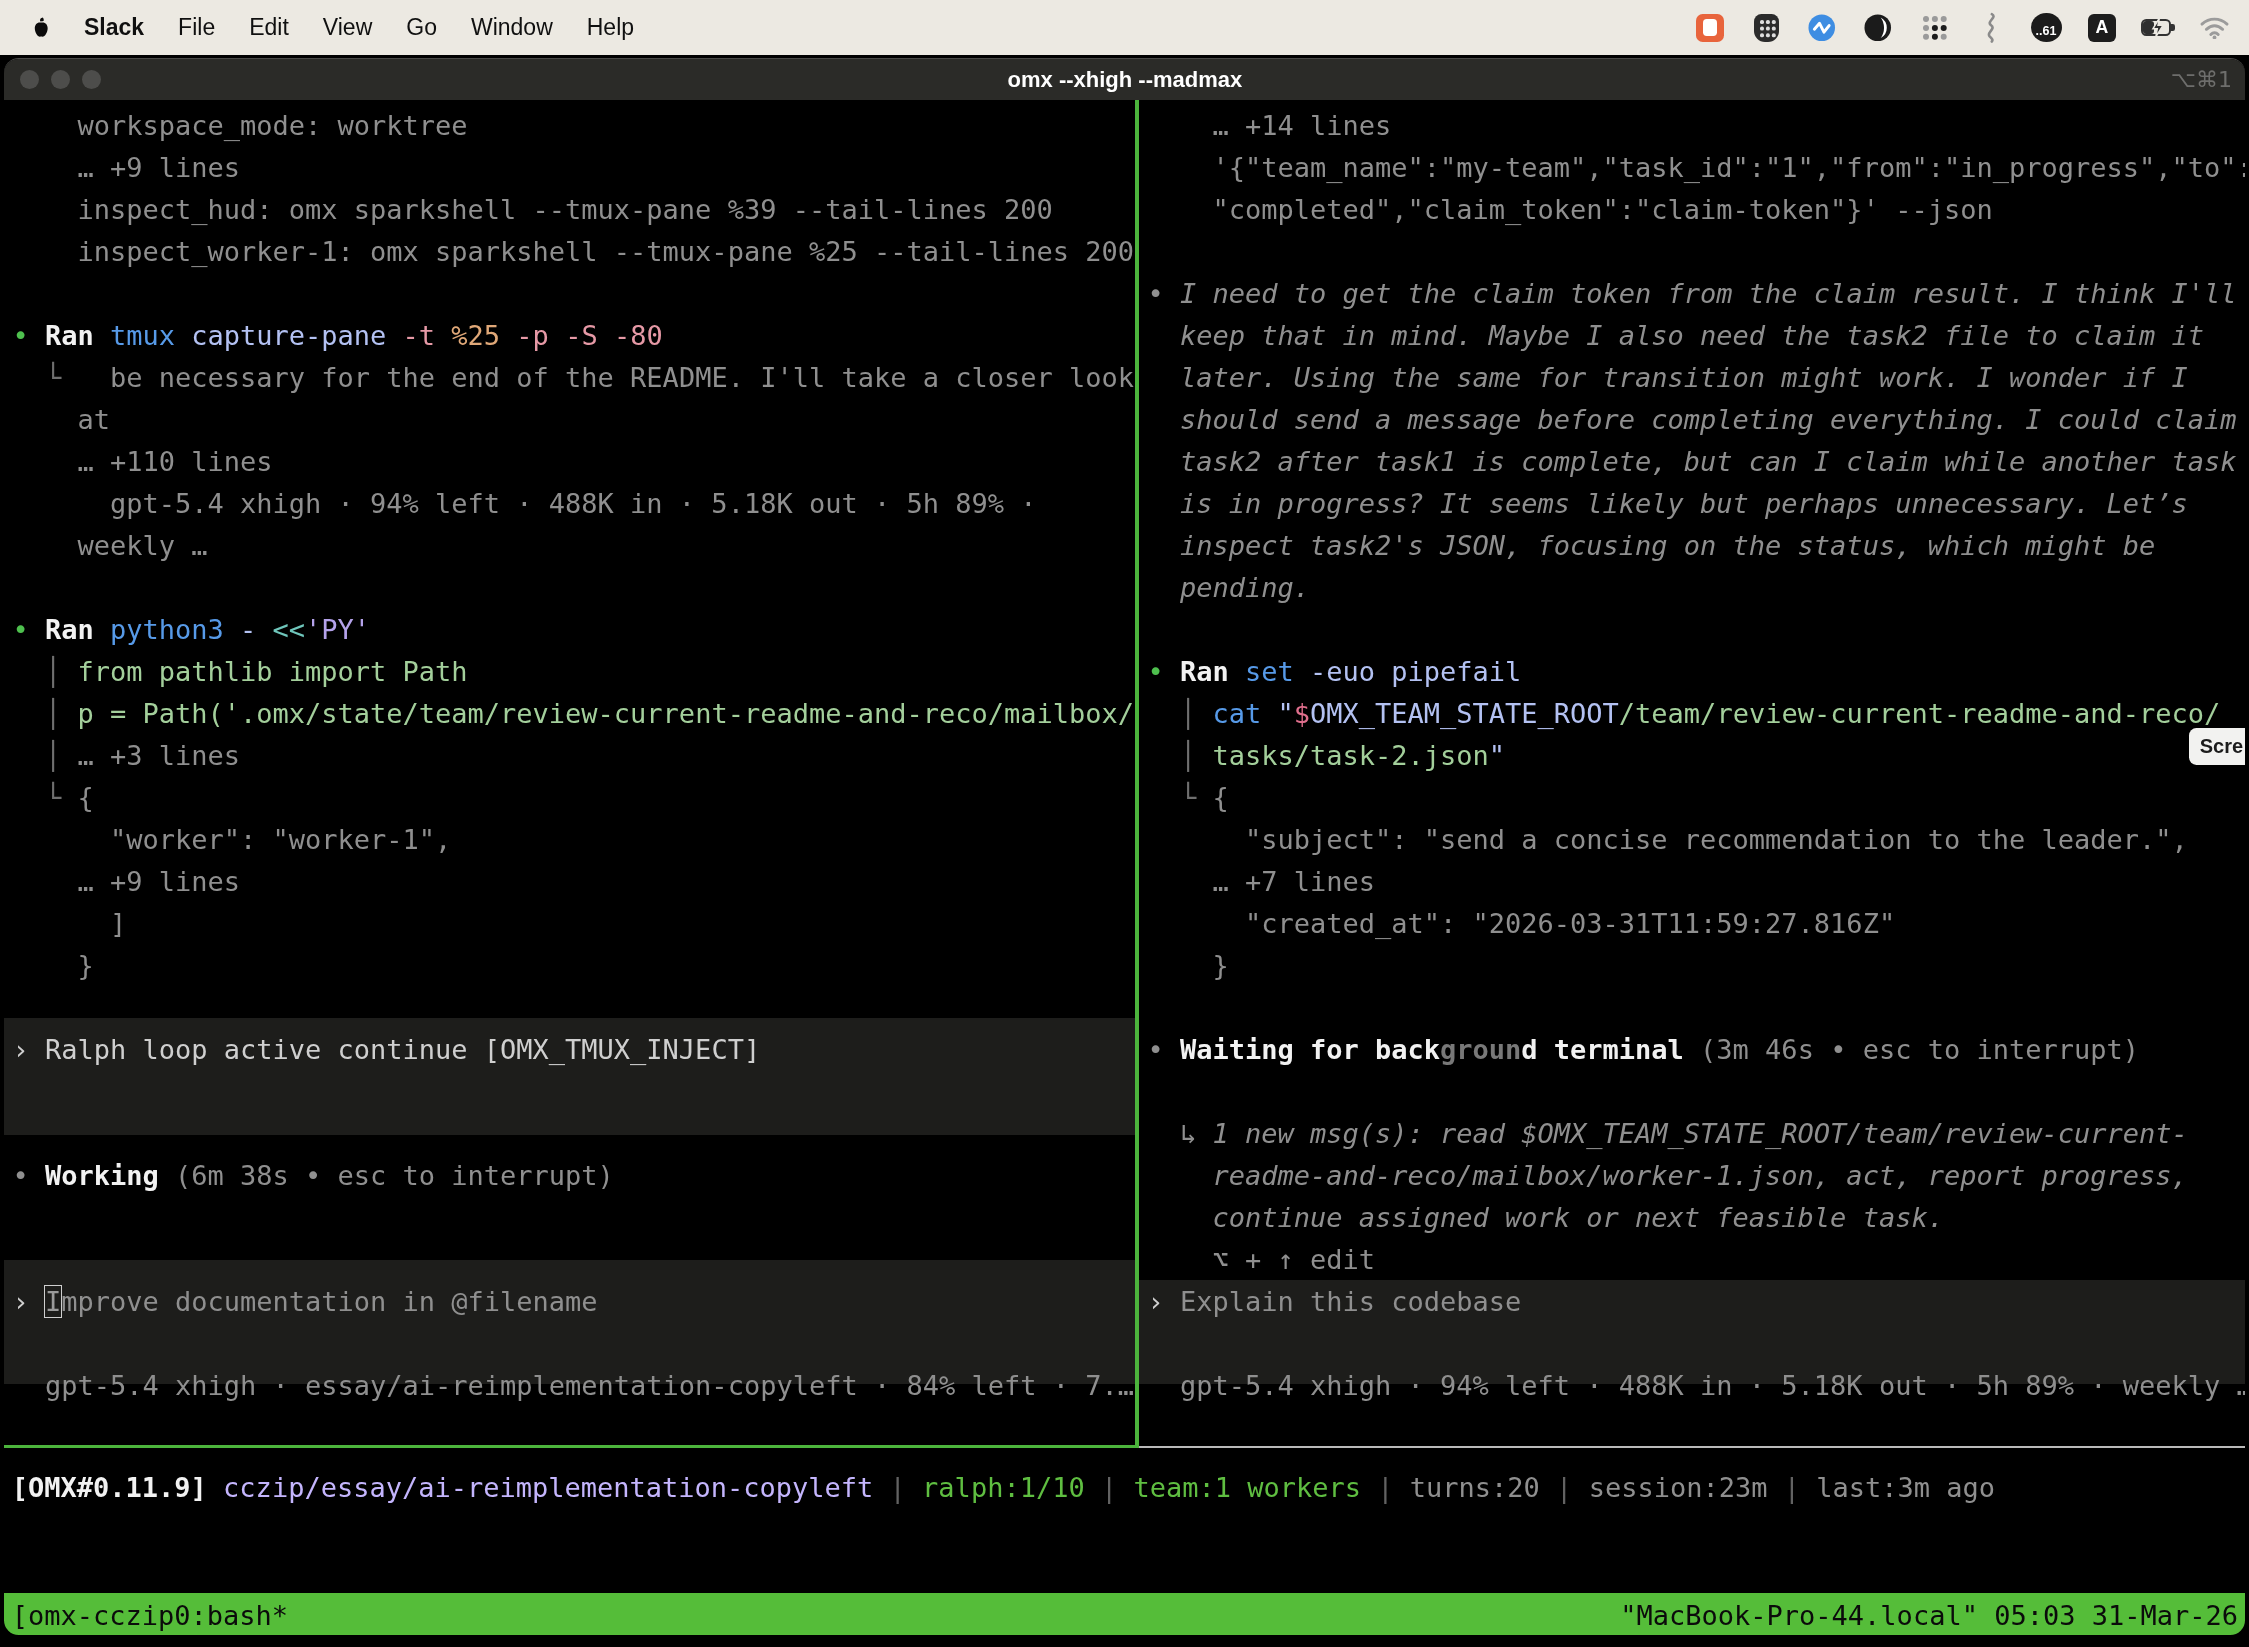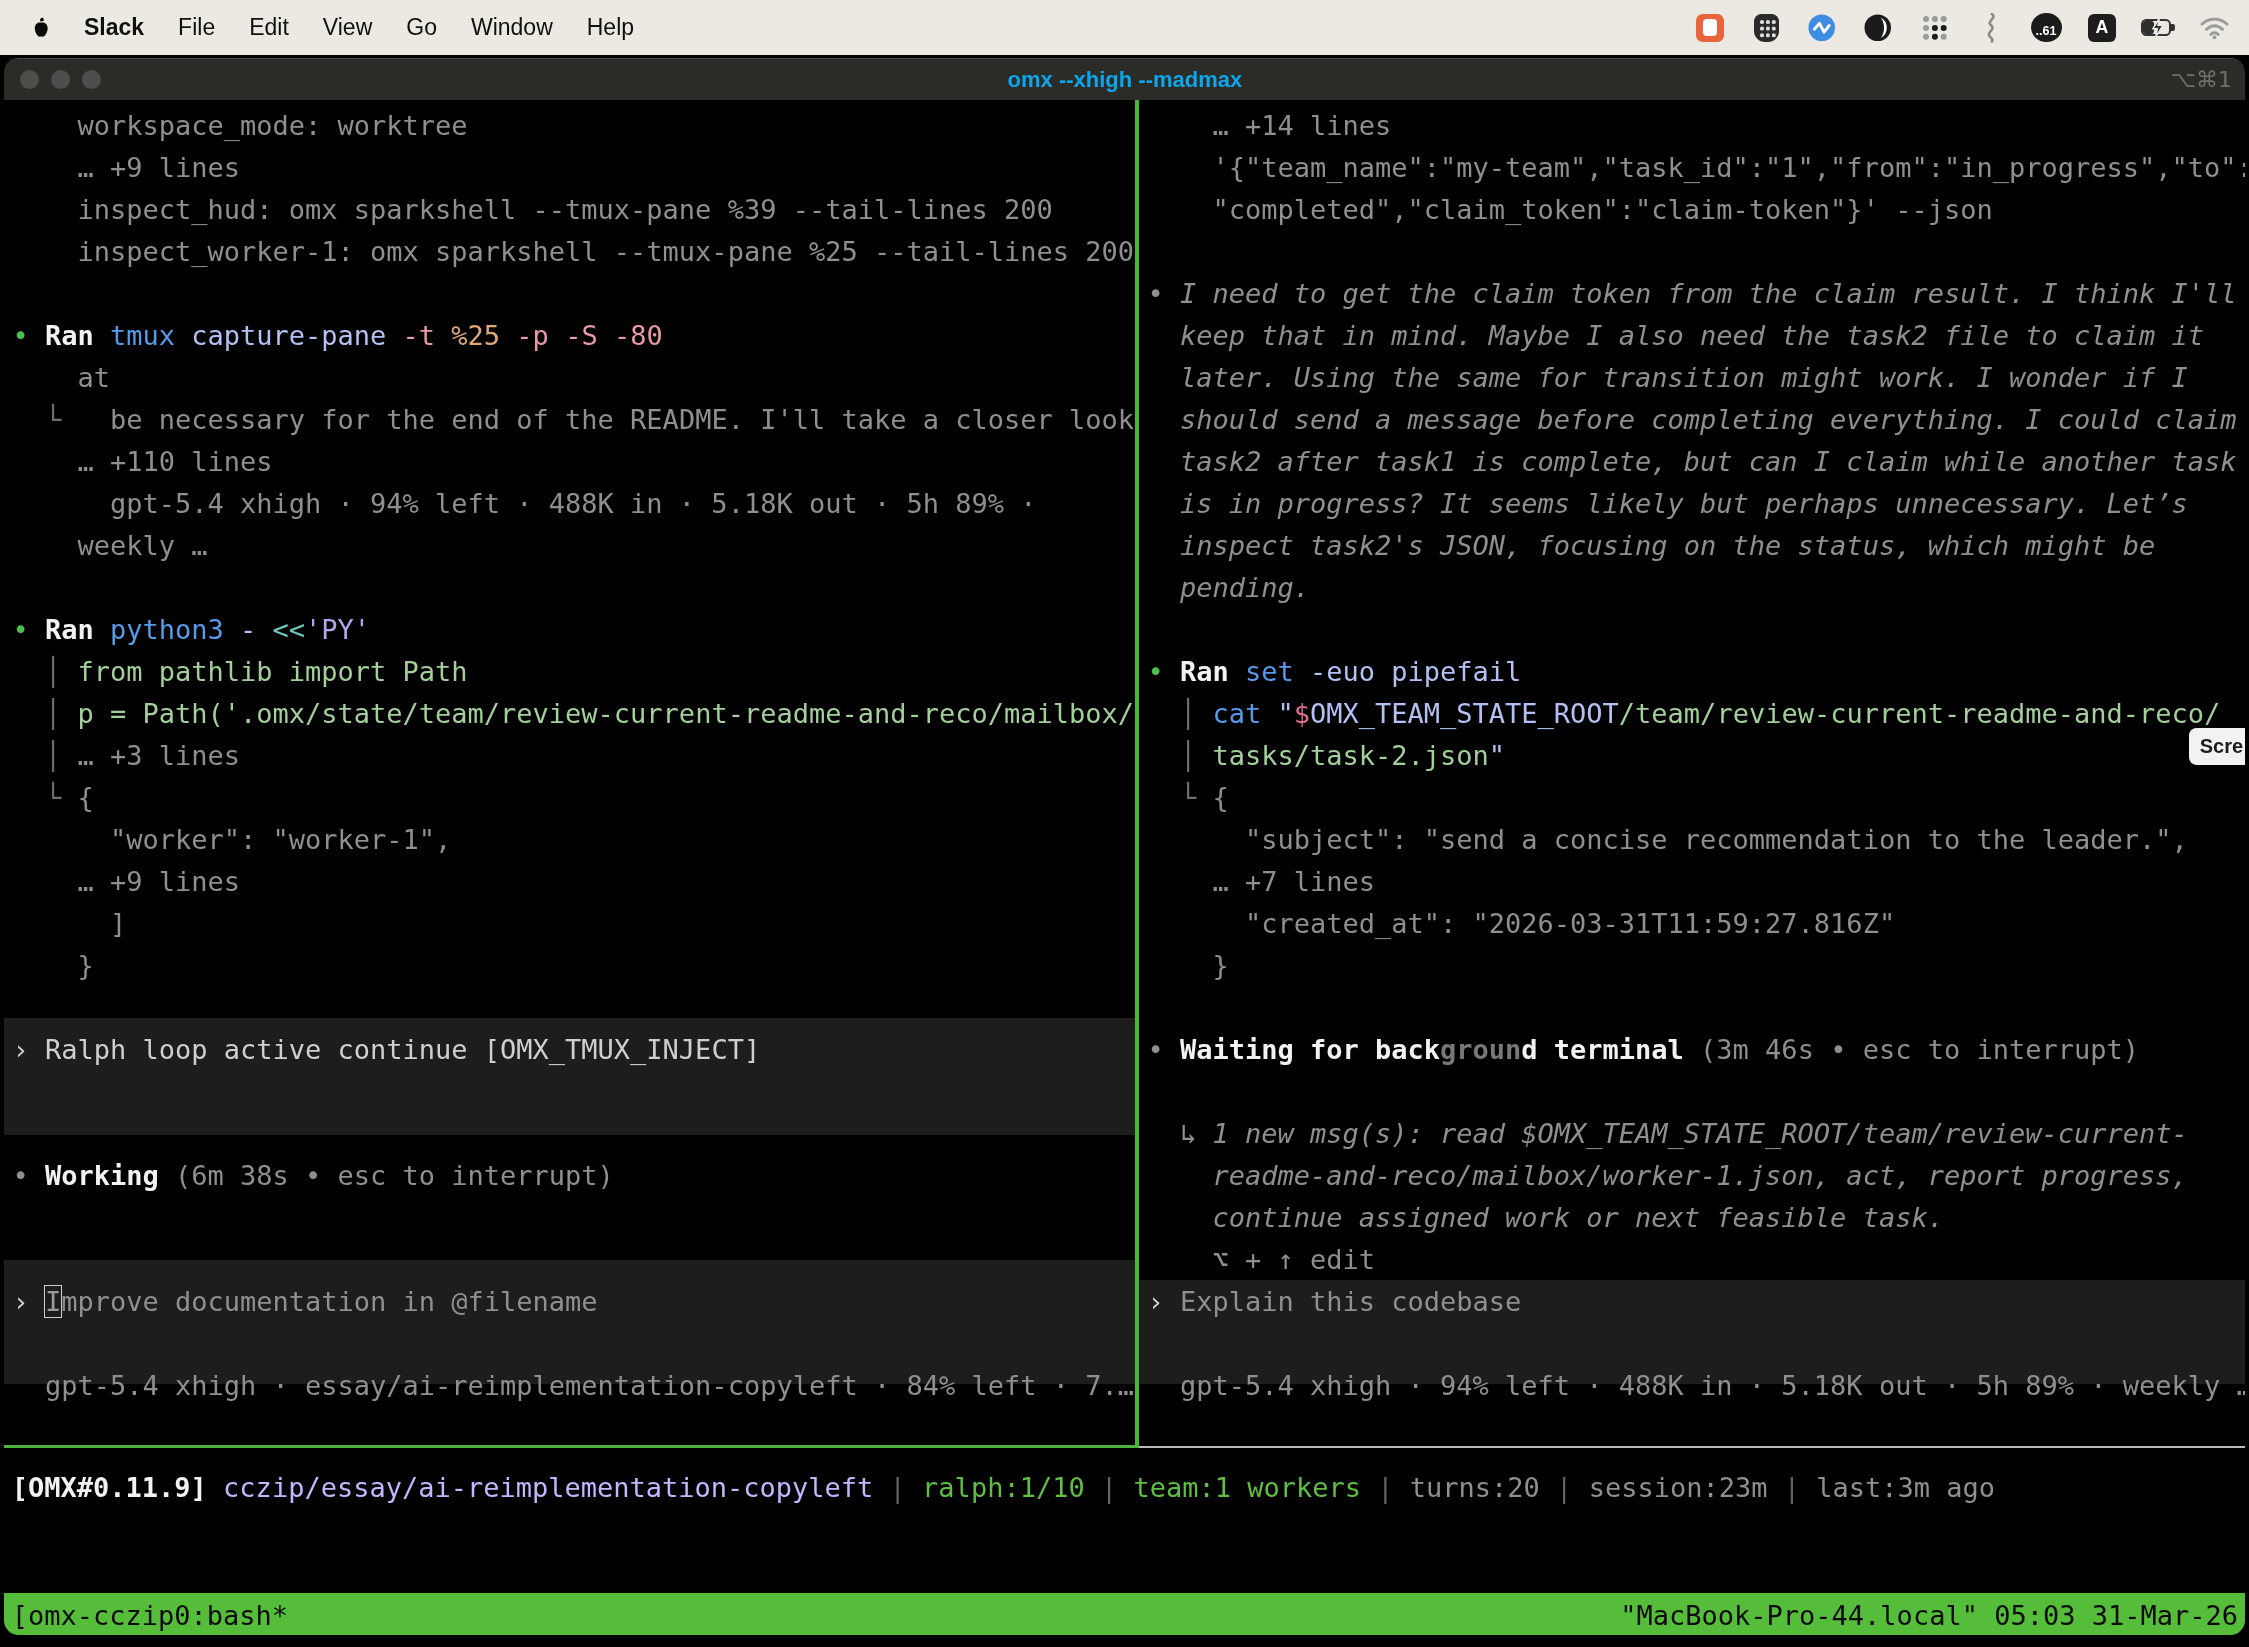--- a/index.html
+++ b/index.html
@@ -28,21 +28,21 @@
   .ic-batt{position:relative;width:34px;height:17.7px;}
   .ic-batt .shell{position:absolute;left:0;top:0;width:29.5px;height:17.7px;border:2.2px solid #333;border-radius:5.2px;box-sizing:border-box;}
   .ic-batt .nub{position:absolute;right:0;top:5.2px;width:3.7px;height:7.4px;background:#333;border-radius:0 2.2px 2.2px 0;}
   .ic-batt .fill{position:absolute;left:2.2px;top:2.2px;width:11px;height:13.3px;background:#2f2f2f;border-radius:3px;}
   
   .window{position:absolute;left:4.4px;top:58px;width:2241px;height:1577px;background:#000;
     border-radius:14.8px;overflow:hidden;border-top:0.7px solid #4a4a48;box-sizing:border-box;}
   .titlebar{position:absolute;left:0;top:0;right:0;height:41px;background:#2B2B28;}
   .tl{position:absolute;top:11px;width:19px;height:19px;border-radius:50%;background:#4D4D4B;}
   .tl1{left:16px;} .tl2{left:47px;} .tl3{left:78px;}
-  .wtitle{position:absolute;left:0;right:0;top:0;line-height:41px;text-align:center;color:#0ea5e9;
+  .wtitle{position:absolute;left:0;right:0;top:0;line-height:41px;text-align:center;color:#ffffff;
     font-family:"Liberation Sans",sans-serif;font-size:22px;font-weight:600;}
   .wshort{position:absolute;right:13.3px;top:0;line-height:41px;color:#6E6E6C;font-family:"DejaVu Sans",sans-serif;font-size:22px;}
   
   .pane{position:absolute;top:41px;height:1346px;overflow:hidden;}
   .pane-left{left:0;width:1131px;}
   .pane-right{left:1135px;width:1107px;}
   .divider{position:absolute;left:1131px;top:41px;width:3.7px;height:1348px;background:#4CB43C;}
   .rows{position:relative;z-index:1;padding:5.2px 0 0 8px;}
   .trow{height:42px;line-height:42px;font-size:27px;white-space:pre;overflow:hidden;}
   .band{position:absolute;left:0;right:0;background:#1D1D1B;z-index:0;}
@@ -164,22 +164,22 @@
   <div class="pane pane-left">
     <div class="band band-l1"></div>
     <div class="band band-l2"></div>
     <div class="rows">
         <div class="trow"><span class="g">    workspace_mode: worktree</span></div>
         <div class="trow"><span class="g">    … +9 lines</span></div>
         <div class="trow"><span class="g">    inspect_hud: omx sparkshell --tmux-pane %39 --tail-lines 200</span></div>
         <div class="trow"><span class="g">    inspect_worker-1: omx sparkshell --tmux-pane %25 --tail-lines 200</span></div>
         <div class="trow"></div>
         <div class="trow"><span class="bgr">• </span><span class="wb">Ran </span><span class="blue">tmux </span><span class="peri">capture-pane </span><span class="pink">-t </span><span class="orn">%25 </span><span class="pink">-p </span><span class="pink">-S </span><span class="pink">-80</span></div>
+        <div class="trow"><span class="gdim">  └   </span><span class="g">be necessary for the end of the README. I'll take a closer look</span></div>
         <div class="trow"><span class="g">    at</span></div>
-        <div class="trow"><span class="gdim">  └   </span><span class="g">be necessary for the end of the README. I'll take a closer look</span></div>
         <div class="trow"><span class="g">    … +110 lines</span></div>
         <div class="trow"><span class="g">      gpt-5.4 xhigh · 94% left · 488K in · 5.18K out · 5h 89% ·</span></div>
         <div class="trow"><span class="g">    weekly …</span></div>
         <div class="trow"></div>
         <div class="trow"><span class="bgr">• </span><span class="wb">Ran </span><span class="blue">python3 </span><span class="peri">- </span><span class="teal">&lt;&lt;</span><span class="pur">'PY'</span></div>
         <div class="trow"><span class="gdim">  │ </span><span class="code">from pathlib import Path</span></div>
         <div class="trow"><span class="gdim">  │ </span><span class="code">p = Path('.omx/state/team/review-current-readme-and-reco/mailbox/</span></div>
         <div class="trow"><span class="gdim">  │ </span><span class="g">… +3 lines</span></div>
         <div class="trow"><span class="gdim">  └ </span><span class="g">{</span></div>
         <div class="trow"><span class="g">      "worker": "worker-1",</span></div>

